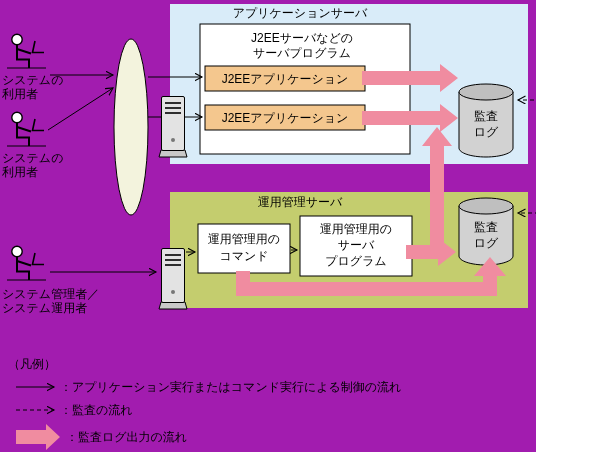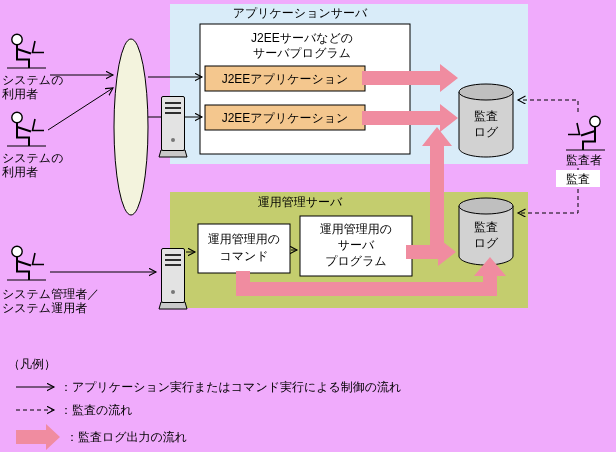--- a/index.html
+++ b/index.html
@@ -1,16 +1,16 @@
 <!DOCTYPE html>
 <html><head>
 <meta charset="utf-8">
 <style>
   html,body{margin:0;padding:0;background:#fff;}
-  .canvas{width:616px;height:452px;position:relative;background:#f0abfc;overflow:hidden;}
+  .canvas{width:536px;height:452px;position:relative;background:#a21caf;overflow:hidden;}
   svg text{font-family:"Liberation Sans",sans-serif;font-size:12px;fill:#000;}
 </style>
 </head>
 <body>
 
 <div class="canvas">
 <svg width="616" height="452" viewBox="0 0 616 452">
   <defs>
     <marker id="arr" markerUnits="userSpaceOnUse" markerWidth="12" markerHeight="12" refX="7.5" refY="4" orient="auto">
       <path d="M0,0 L7.5,4 L0,8" fill="none" stroke="#000" stroke-width="1.1"></path>

